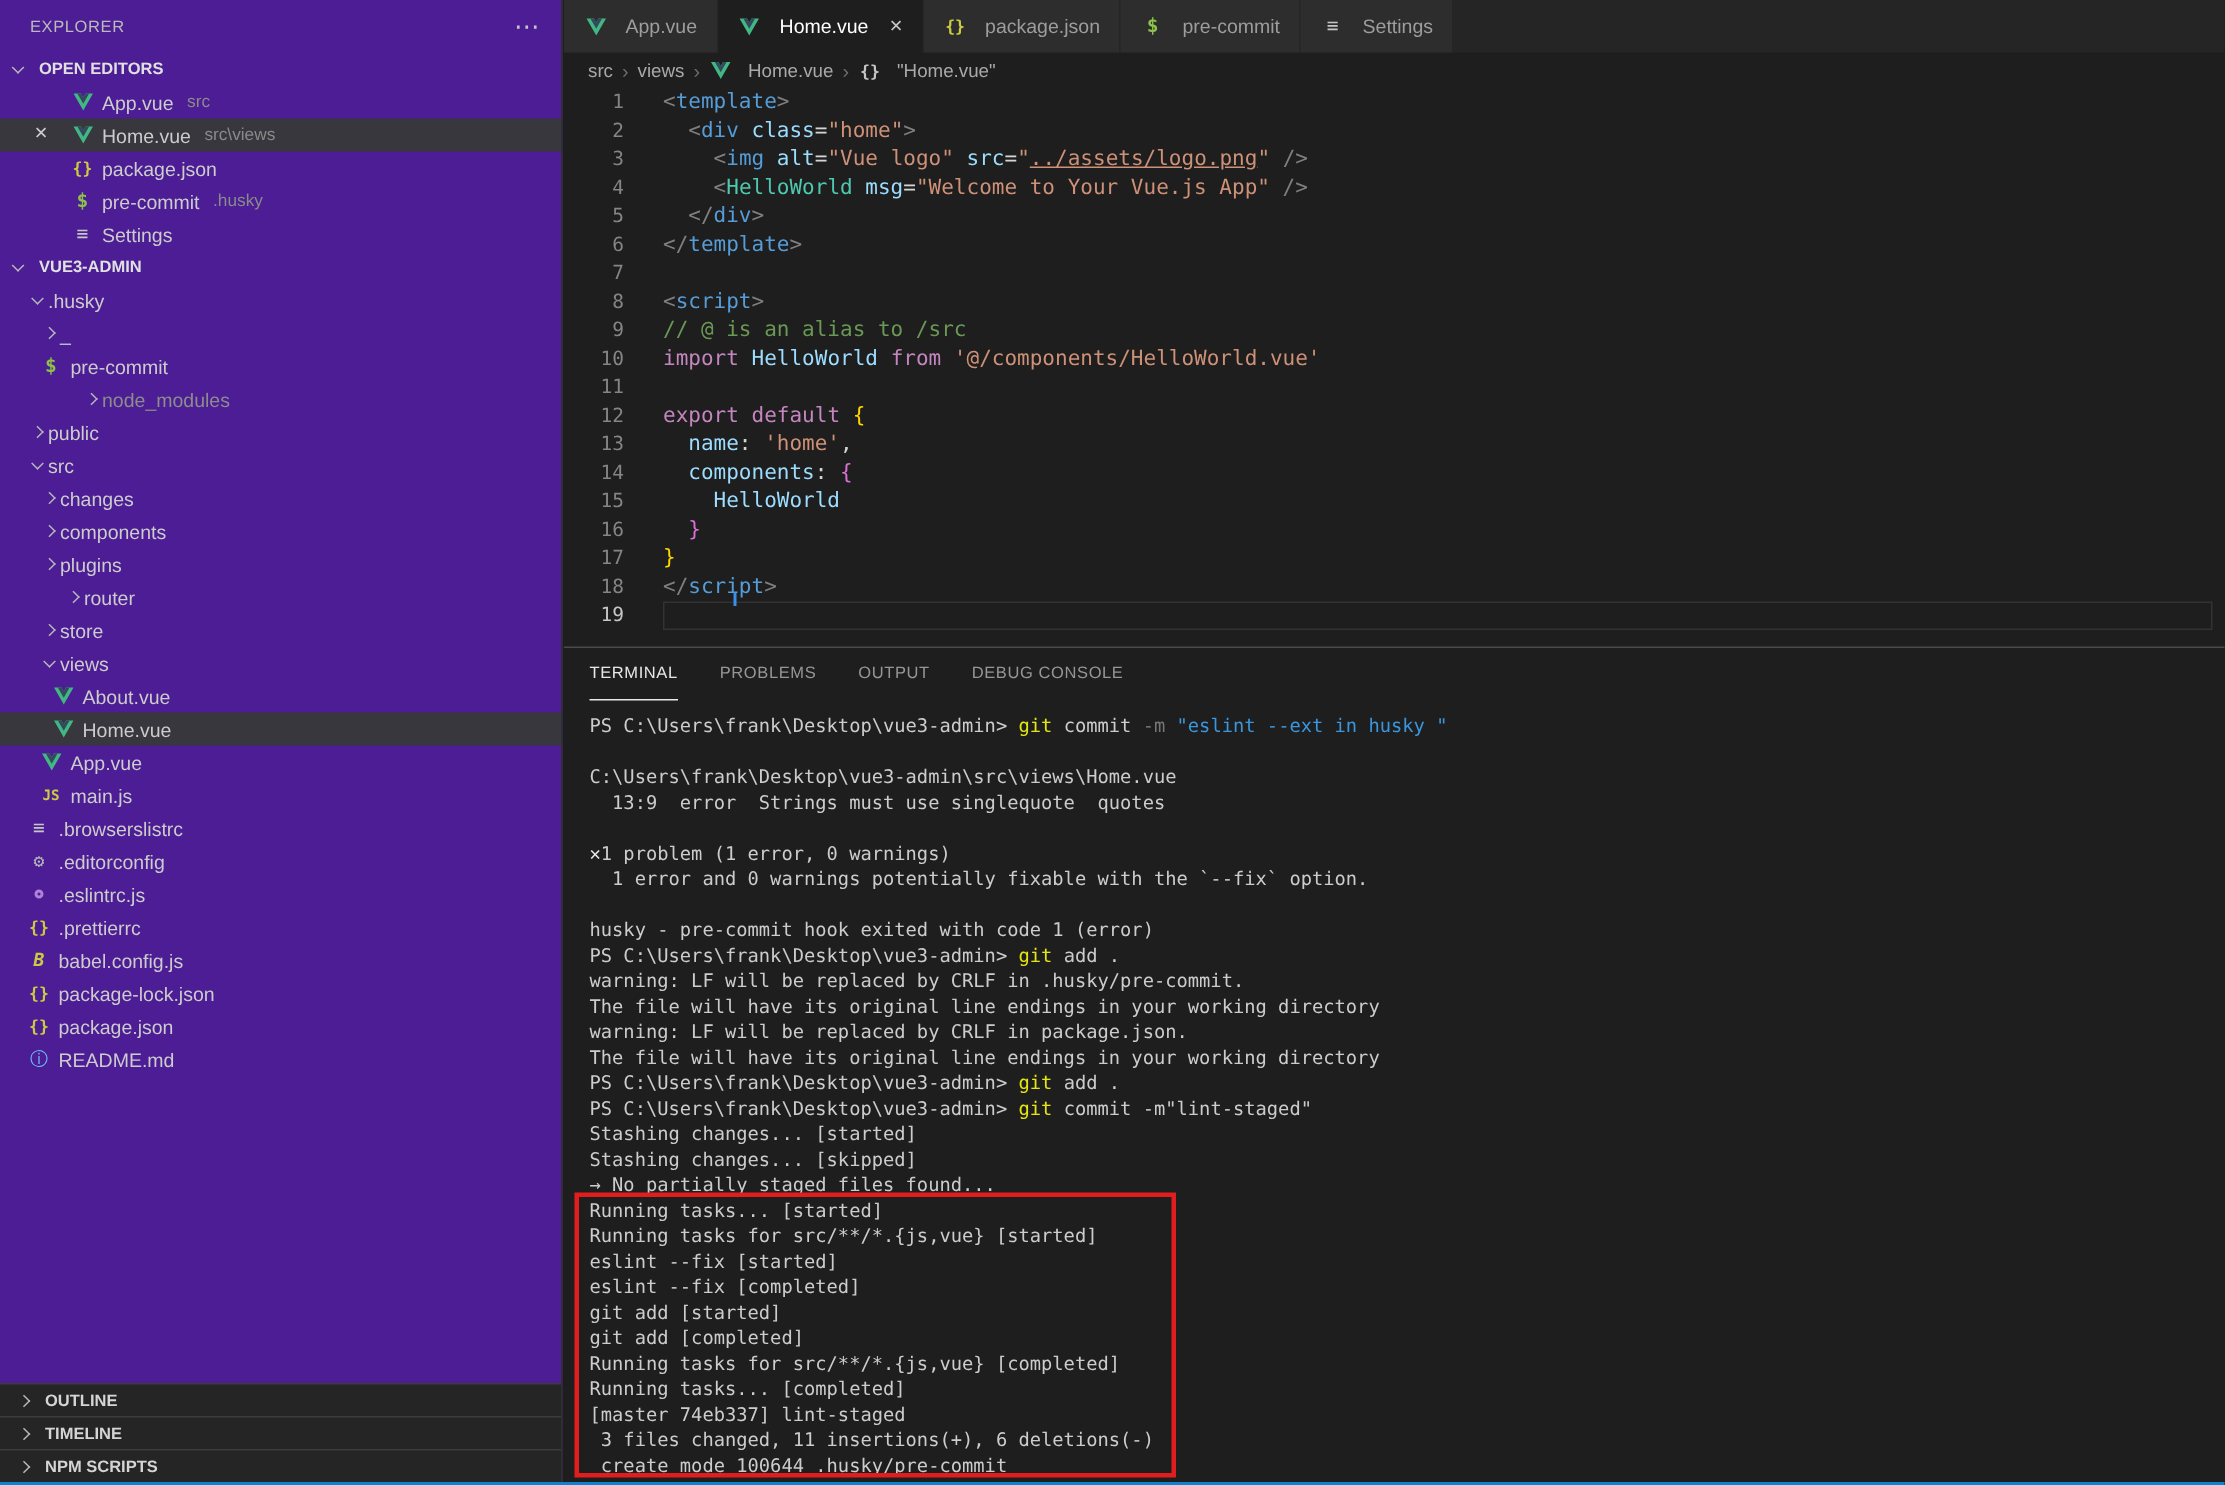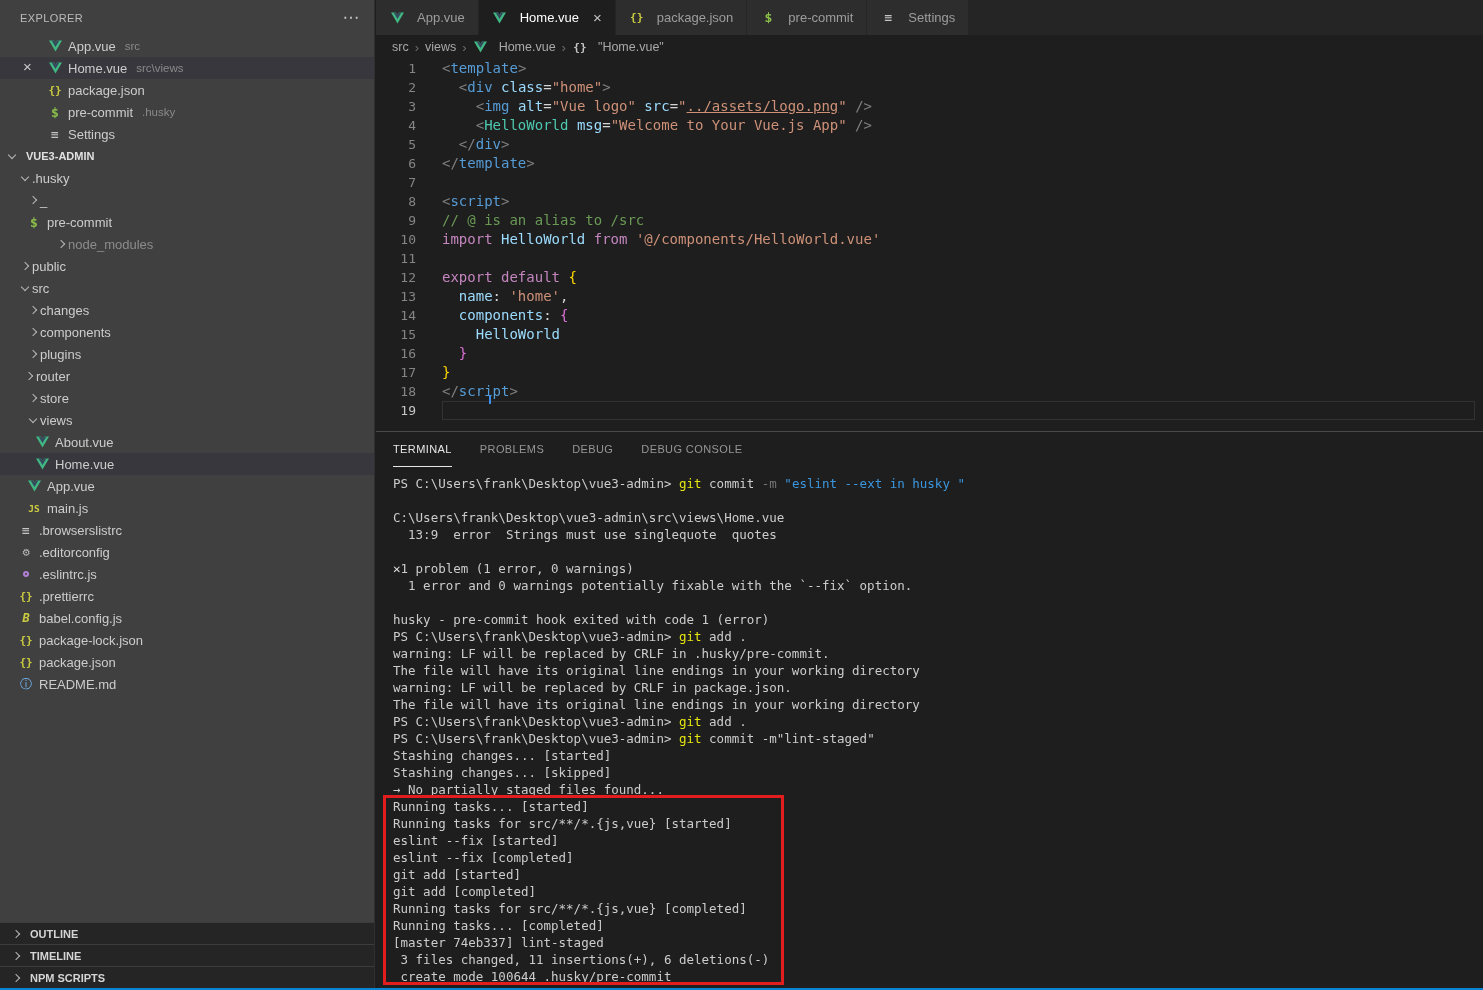--- a/index.html
+++ b/index.html
@@ -1,21 +1,21 @@
 <!DOCTYPE html>
 <html><head>
 <meta charset="utf-8">
 <style>
   html,body{margin:0;padding:0;background:#1e1e1e;}
   body{width:1483px;height:990px;position:relative;overflow:hidden;
        font-family:"Liberation Sans",sans-serif;color:#cccccc;}
   *{box-sizing:border-box;}
 
   
-  .sidebar{position:absolute;left:0;top:0;width:375px;height:990px;background:#404040;border-right:1px solid #303031;}
+  .sidebar{position:absolute;left:0;top:0;width:375px;height:990px;background:#4c1d95;border-right:1px solid #303031;}
   .sb-header{height:35px;display:flex;align-items:center;padding:0 14px 0 20px;font-size:11px;color:#bbbbbb;letter-spacing:.4px;}
   .sb-header .more{margin-left:auto;font-size:17px;color:#c5c5c5;cursor:pointer;line-height:10px;}
   .section-header{height:22px;display:flex;align-items:center;gap:7px;padding-left:5px;font-size:11px;font-weight:bold;color:#e0e0e0;cursor:pointer;}
   .chevbox{width:14px;min-width:14px;display:inline-flex;justify-content:center;align-items:center;}
   .chev{display:inline-block;width:6px;height:6px;border-right:1.3px solid #b8b8b8;border-bottom:1.3px solid #b8b8b8;}
   .chev.right{transform:rotate(-45deg);}
   .chev.down{transform:rotate(45deg);margin-top:-3px;}
   .oe-row{height:22px;display:flex;align-items:center;padding-left:47px;font-size:13px;position:relative;cursor:pointer;}
   .oe-row.selected{background:#37373d;}
   .oe-row .close-x{position:absolute;left:23px;top:1px;font-size:15px;color:#cccccc;cursor:pointer;}
@@ -78,20 +78,26 @@
   svg{display:block;}
 </style>
 </head>
 <body>
 
 <div class="sidebar">
   <div class="sb-header">
     <span>EXPLORER</span>
     <span class="more">⋯</span>
   </div>
+  <div class="section-header">
+    <span class="chevbox">
+        <i class="chev down"></i>
+      </span>
+    <span>OPEN EDITORS</span>
+  </div>
   <div id="openEditors">
       <div class="oe-row">
         <span class="fi fi-vue">
           <svg width="13" height="12" viewBox="0 0 256 221">
             <path fill="#41b883" d="M204.8 0H256L128 220.8 0 0h97.92L128 51.2 157.44 0z"></path>
             <path fill="#35495e" d="M50.56 0L128 132.48 204.8 0h-47.36L128 51.2 97.92 0z"></path>
           </svg>
         </span>
         <span class="lbl">App.vue</span>
         <span class="desc">src</span>
@@ -173,21 +179,21 @@
           <i class="chev right"></i>
         </span>
         <span class="lbl">components</span>
       </div>
       <div class="tree-row" style="padding-left: 26px;">
         <span class="chevbox">
           <i class="chev right"></i>
         </span>
         <span class="lbl">plugins</span>
       </div>
-      <div class="tree-row" style="padding-left: 22px;">
+      <div class="tree-row" style="padding-left: 42px;">
         <span class="chevbox">
           <i class="chev right"></i>
         </span>
         <span class="lbl">router</span>
       </div>
       <div class="tree-row" style="padding-left: 26px;">
         <span class="chevbox">
           <i class="chev right"></i>
         </span>
         <span class="lbl">store</span>
@@ -342,21 +348,21 @@
       <span class="bc-item">
         <span class="fi bc-json">{}</span>
         <span class="lbl">"Home.vue"</span>
       </span>
     </div>
   <div class="code" id="code"><div class="cl"><span class="ln">1</span><span class="lc"><span class="tok-pn">&lt;</span><span class="tok-tag">template</span><span class="tok-pn">&gt;</span></span></div><div class="cl"><span class="ln">2</span><span class="lc"><span class="tok-d">  </span><span class="tok-pn">&lt;</span><span class="tok-tag">div</span><span class="tok-d"> </span><span class="tok-attr">class</span><span class="tok-d">=</span><span class="tok-str">"home"</span><span class="tok-pn">&gt;</span></span></div><div class="cl"><span class="ln">3</span><span class="lc"><span class="tok-d">    </span><span class="tok-pn">&lt;</span><span class="tok-tag">img</span><span class="tok-d"> </span><span class="tok-attr">alt</span><span class="tok-d">=</span><span class="tok-str">"Vue logo"</span><span class="tok-d"> </span><span class="tok-attr">src</span><span class="tok-d">=</span><span class="tok-str">"</span><span class="tok-strU">../assets/logo.png</span><span class="tok-str">"</span><span class="tok-d"> </span><span class="tok-pn">/&gt;</span></span></div><div class="cl"><span class="ln">4</span><span class="lc"><span class="tok-d">    </span><span class="tok-pn">&lt;</span><span class="tok-comp">HelloWorld</span><span class="tok-d"> </span><span class="tok-attr">msg</span><span class="tok-d">=</span><span class="tok-str">"Welcome to Your Vue.js App"</span><span class="tok-d"> </span><span class="tok-pn">/&gt;</span></span></div><div class="cl"><span class="ln">5</span><span class="lc"><span class="tok-d">  </span><span class="tok-pn">&lt;/</span><span class="tok-tag">div</span><span class="tok-pn">&gt;</span></span></div><div class="cl"><span class="ln">6</span><span class="lc"><span class="tok-pn">&lt;/</span><span class="tok-tag">template</span><span class="tok-pn">&gt;</span></span></div><div class="cl"><span class="ln">7</span><span class="lc"></span></div><div class="cl"><span class="ln">8</span><span class="lc"><span class="tok-pn">&lt;</span><span class="tok-tag">script</span><span class="tok-pn">&gt;</span></span></div><div class="cl"><span class="ln">9</span><span class="lc"><span class="tok-cmt">// @ is an alias to /src</span></span></div><div class="cl"><span class="ln">10</span><span class="lc"><span class="tok-kw">import</span><span class="tok-d"> </span><span class="tok-var">HelloWorld</span><span class="tok-d"> </span><span class="tok-kw">from</span><span class="tok-d"> </span><span class="tok-str">'@/components/HelloWorld.vue'</span></span></div><div class="cl"><span class="ln">11</span><span class="lc"></span></div><div class="cl"><span class="ln">12</span><span class="lc"><span class="tok-kw">export</span><span class="tok-d"> </span><span class="tok-kw">default</span><span class="tok-d"> </span><span class="tok-b1">{</span></span></div><div class="cl"><span class="ln">13</span><span class="lc"><span class="tok-d">  </span><span class="tok-attr">name</span><span class="tok-d">: </span><span class="tok-str">'home'</span><span class="tok-d">,</span></span></div><div class="cl"><span class="ln">14</span><span class="lc"><span class="tok-d">  </span><span class="tok-attr">components</span><span class="tok-d">: </span><span class="tok-b2">{</span></span></div><div class="cl"><span class="ln">15</span><span class="lc"><span class="tok-d">    </span><span class="tok-var">HelloWorld</span></span></div><div class="cl"><span class="ln">16</span><span class="lc"><span class="tok-d">  </span><span class="tok-b2">}</span></span></div><div class="cl"><span class="ln">17</span><span class="lc"><span class="tok-b1">}</span></span></div><div class="cl"><span class="ln">18</span><span class="lc"><span class="tok-pn">&lt;/</span><span class="tok-tag">script</span><span class="tok-pn">&gt;</span></span></div><div class="cl active curline"><span class="ln">19</span><span class="lc"></span></div><span class="blue-cursor"></span></div>
   <div class="panel">
     <div class="panel-tabs" id="panelTabs">
         <div class="ptab active">TERMINAL</div>
         <div class="ptab">PROBLEMS</div>
-        <div class="ptab">DEBUG</div>
+        <div class="ptab">OUTPUT</div>
         <div class="ptab">DEBUG CONSOLE</div>
       </div>
     <div class="term" id="term"><div class="tl"><span class="t-d">PS C:\Users\frank\Desktop\vue3-admin&gt; </span><span class="t-y">git</span><span class="t-d"> commit </span><span class="t-dim">-m </span><span class="t-cyan">"eslint --ext in husky "</span></div><div class="tl">&nbsp;</div><div class="tl"><span class="t-d">C:\Users\frank\Desktop\vue3-admin\src\views\Home.vue</span></div><div class="tl"><span class="t-d">  13:9  error  Strings must use singlequote  quotes</span></div><div class="tl">&nbsp;</div><div class="tl"><span class="t-xb">✕</span><span class="t-d">1 problem (1 error, 0 warnings)</span></div><div class="tl"><span class="t-d">  1 error and 0 warnings potentially fixable with the `--fix` option.</span></div><div class="tl">&nbsp;</div><div class="tl"><span class="t-d">husky - pre-commit hook exited with code 1 (error)</span></div><div class="tl"><span class="t-d">PS C:\Users\frank\Desktop\vue3-admin&gt; </span><span class="t-y">git</span><span class="t-d"> add .</span></div><div class="tl"><span class="t-d">warning: LF will be replaced by CRLF in .husky/pre-commit.</span></div><div class="tl"><span class="t-d">The file will have its original line endings in your working directory</span></div><div class="tl"><span class="t-d">warning: LF will be replaced by CRLF in package.json.</span></div><div class="tl"><span class="t-d">The file will have its original line endings in your working directory</span></div><div class="tl"><span class="t-d">PS C:\Users\frank\Desktop\vue3-admin&gt; </span><span class="t-y">git</span><span class="t-d"> add .</span></div><div class="tl"><span class="t-d">PS C:\Users\frank\Desktop\vue3-admin&gt; </span><span class="t-y">git</span><span class="t-d"> commit -m"lint-staged"</span></div><div class="tl"><span class="t-d">Stashing changes... [started]</span></div><div class="tl"><span class="t-d">Stashing changes... [skipped]</span></div><div class="tl"><span class="t-d">→ No partially staged files found...</span></div><div class="tl"><span class="t-d">Running tasks... [started]</span></div><div class="tl"><span class="t-d">Running tasks for src/**/*.{js,vue} [started]</span></div><div class="tl"><span class="t-d">eslint --fix [started]</span></div><div class="tl"><span class="t-d">eslint --fix [completed]</span></div><div class="tl"><span class="t-d">git add [started]</span></div><div class="tl"><span class="t-d">git add [completed]</span></div><div class="tl"><span class="t-d">Running tasks for src/**/*.{js,vue} [completed]</span></div><div class="tl"><span class="t-d">Running tasks... [completed]</span></div><div class="tl"><span class="t-d">[master 74eb337] lint-staged</span></div><div class="tl"><span class="t-d"> 3 files changed, 11 insertions(+), 6 deletions(-)</span></div><div class="tl"><span class="t-d"> create mode 100644 .husky/pre-commit</span></div></div>
   </div>
 </div>
 
 <div class="annotation-box"></div>
 <div class="statusbar-sliver"></div>
 
 </body></html>

